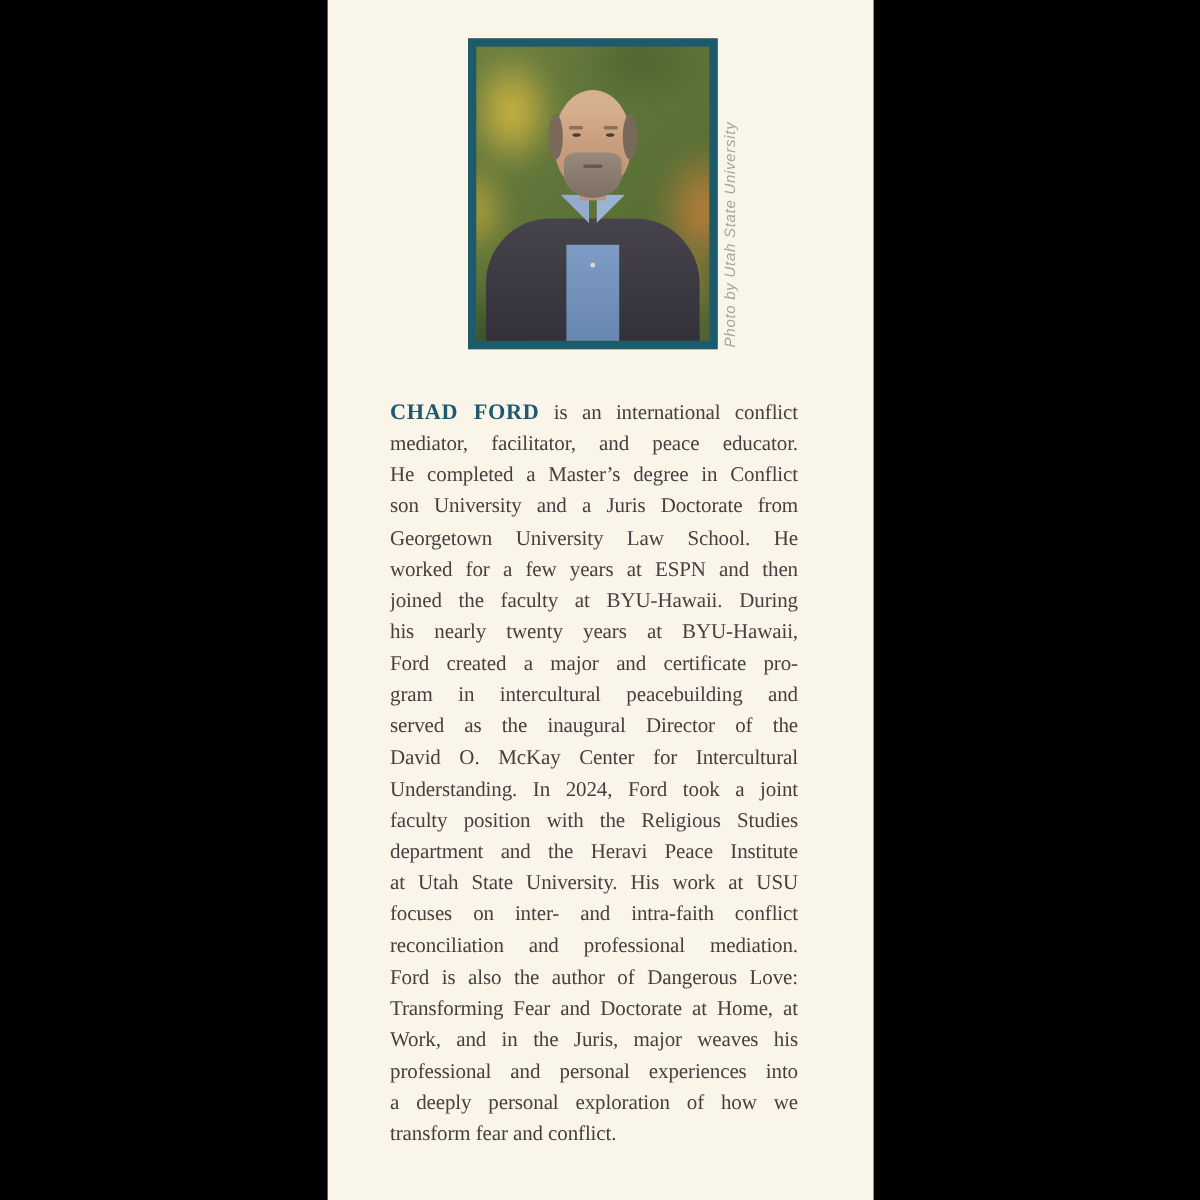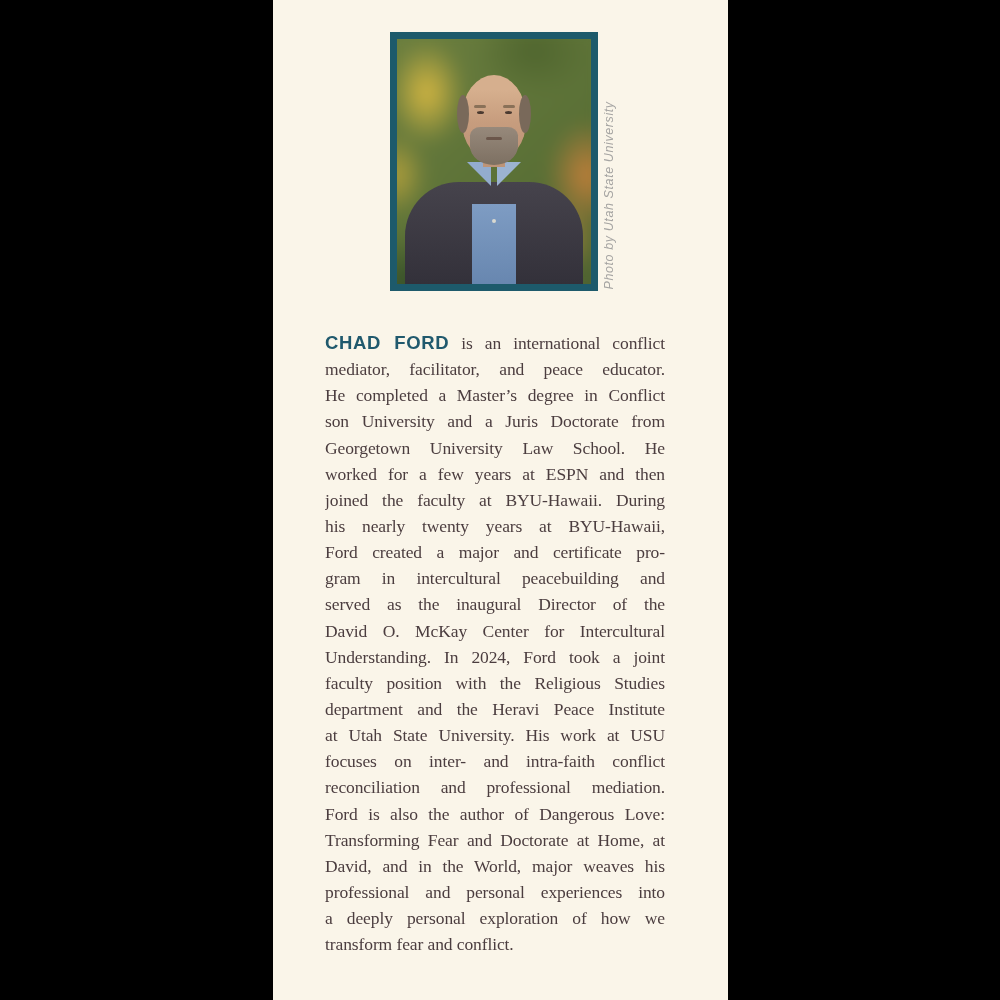--- a/index.html
+++ b/index.html
@@ -49,21 +49,21 @@
                 transform:rotate(-90deg);transform-origin:center;
                 font-family:"Liberation Sans",sans-serif;font-style:italic;
                 font-size:12.5px;letter-spacing:0.6px;color:var(--credit-color,#a5a4a2);
                 text-align:left;white-space:nowrap;}
 
   
   .bio{position:absolute;left:52px;top:330px;width:340px;color:var(--body-color,#4b3d3f);
        font-size:17.5px;line-height:26.15px;letter-spacing:-0.1px;}
   .line{text-align:justify;text-align-last:justify;height:26.15px;overflow:hidden;}
   .line.last{text-align-last:left;}
-  .name{font-family:Liberation Sans, sans-serif;font-weight:700;font-size:18.5px;
+  .name{font-family:Liberation Serif, serif;font-weight:700;font-size:18.5px;
         letter-spacing:0.6px;color:var(--name-color,#20596d);}
   .italic{}
   .cursor{display:inline-block;width:2px;height:19px;margin:0 0 0 -1px;vertical-align:-3px;
           background:#3a3336;}
 </style>
 </head>
 <body>
 
 <div class="screen">
   <div class="flap">
@@ -107,20 +107,20 @@
         <div class="line"><span>served as the inaugural Director of the</span></div>
         <div class="line"><span>David O. McKay Center for Intercultural</span></div>
         <div class="line"><span>Understanding. In 2024, Ford took a joint</span></div>
         <div class="line"><span>faculty position with the Religious Studies</span></div>
         <div class="line"><span>department and the Heravi Peace Institute</span></div>
         <div class="line"><span>at Utah State University. His work at USU</span></div>
         <div class="line"><span>focuses on inter- and intra-faith conflict</span></div>
         <div class="line"><span>reconciliation and professional mediation.</span></div>
         <div class="line"><span>Ford is also the author of </span><span class="italic">Dangerous Love:</span></div>
         <div class="line"><span class="italic">Transforming Fear and Doctorate at Home, at</span></div>
-        <div class="line"><span class="italic">David, and in the World</span><span>, major weaves his</span></div>
+        <div class="line"><span class="italic">Work, and in the Juris</span><span>, major weaves his</span></div>
         <div class="line"><span>professional and personal experiences into</span></div>
         <div class="line"><span>a deeply personal exploration of how we</span></div>
         <div class="line last"><span>transform fear and conflict.</span></div>
       </div>
 
   </div>
 </div>
 
 </body></html>

